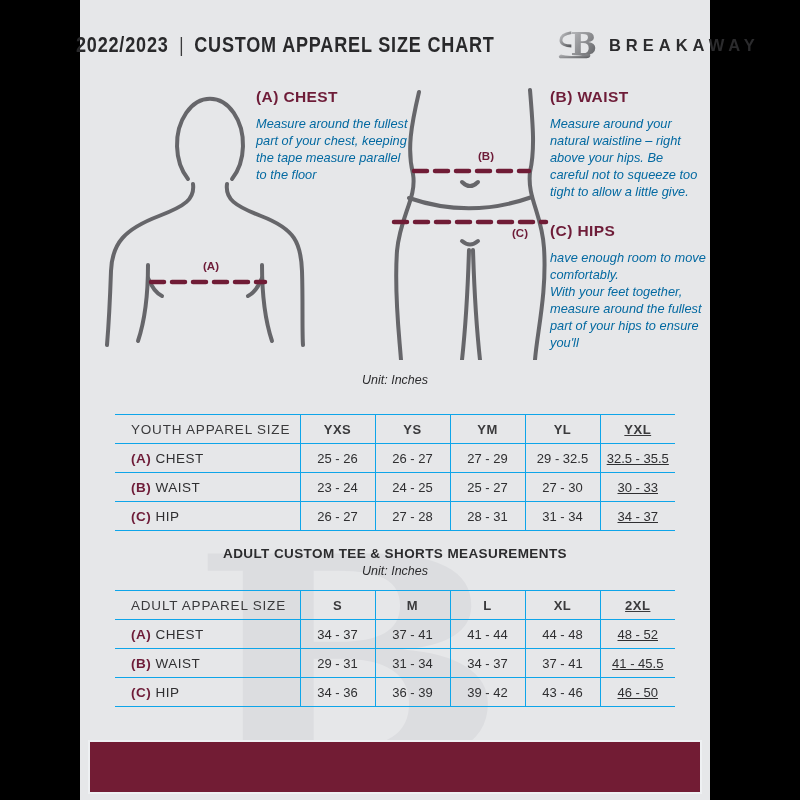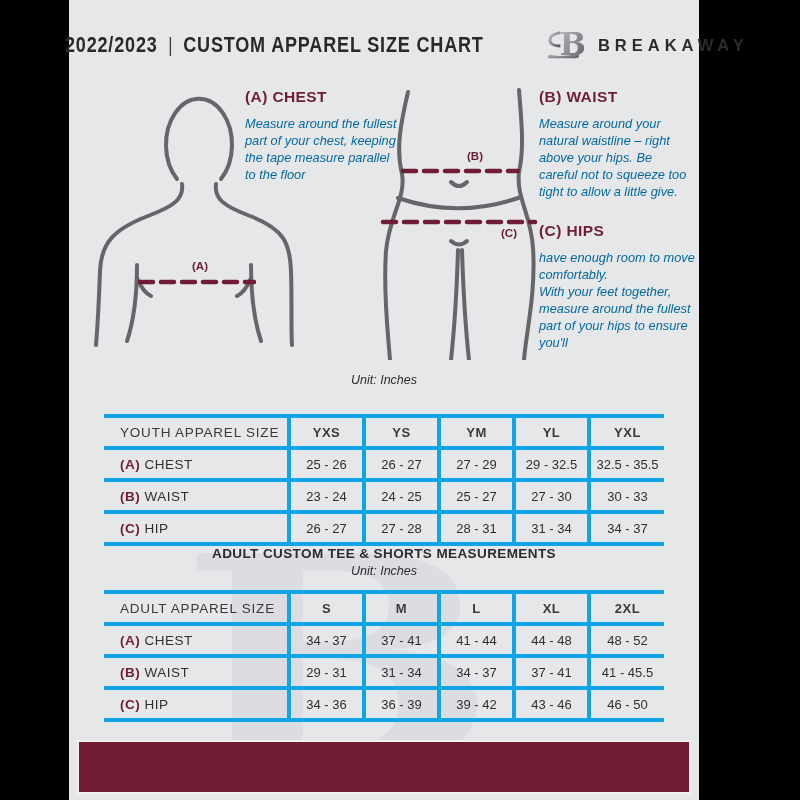--- a/index.html
+++ b/index.html
@@ -1,18 +1,18 @@
 <!DOCTYPE html>
 <html><head>
 <meta charset="utf-8">
 <style>
   html,body{margin:0;padding:0;}
   body{width:800px;height:800px;background:#000;font-family:"Liberation Sans",sans-serif;}
   .canvas{position:relative;width:800px;height:800px;background:#000;overflow:hidden;}
-  .page{position:absolute;left:69px;top:0;width:630px;height:800px;background:#e6e7e9;}
+  .page{position:absolute;left:80px;top:0;width:630px;height:800px;background:#e6e7e9;}
 
   
   .header{position:absolute;top:26px;left:0;width:630px;display:flex;justify-content:center;align-items:center;gap:16px;z-index:2;}
   .title-group{display:flex;align-items:center;gap:13px;transform:scaleX(0.82);transform-origin:center;white-space:nowrap;}
   .hdr-txt{font-weight:bold;font-size:22px;color:#29292b;letter-spacing:1px;}
   .hdr-sep{font-weight:normal;font-size:20px;color:#3a3a3c;}
   .logo-group{display:flex;align-items:center;gap:10px;}
   .brand-txt{font-weight:bold;font-size:16.5px;letter-spacing:5px;color:#2b2b2d;}
 
   
@@ -40,23 +40,23 @@
   
   .tbl-head{position:absolute;left:0;width:630px;text-align:center;z-index:2;}
   .tbl-head .t1{font-size:13.5px;font-weight:bold;letter-spacing:0.4px;color:#2c2c2e;}
   .tbl-head .t2{font-size:12.5px;font-style:italic;color:#2c2c2e;margin-top:3px;}
   .youth-head{top:370px;}
   .adult-head{top:546px;}
 
   table.size-table{position:absolute;left:35px;width:560px;border-collapse:collapse;table-layout:fixed;z-index:1;}
   .youth-table{top:414px;}
   .adult-table{top:590px;}
-  .size-table th,.size-table td{border:4px solid #0ea5e9;height:28px;padding:0;font-weight:normal;background:transparent;}
+  .size-table th,.size-table td{border:1px solid #0ea5e9;height:28px;padding:0;font-weight:normal;background:transparent;}
   .size-table th:first-child,.size-table td:first-child{border-left:none;text-align:left;padding-left:16px;}
-  .size-table th:last-child,.size-table td:last-child{border-right:none;}
+  .size-table th:last-child,.size-table td:last-child{border-right:none;text-decoration:underline;}
   .size-table th{font-size:13px;color:#3a3a3c;text-align:center;}
   .size-table th.lbl-col{font-size:13.5px;letter-spacing:0.8px;font-weight:normal;}
   .size-table th.size-col{font-weight:bold;letter-spacing:0.5px;}
   .size-table td{font-size:13px;color:#2f2f31;text-align:center;}
   .size-table td.row-label{font-size:13.5px;letter-spacing:0.5px;color:#2f2f31;}
   .size-table .pre{font-weight:bold;color:#6e1c38;}
 
   
   .footer-bar{position:absolute;left:8px;top:740px;width:610px;height:50px;background:#721c34;border:2px solid #eef0f2;z-index:2;}
 </style>

